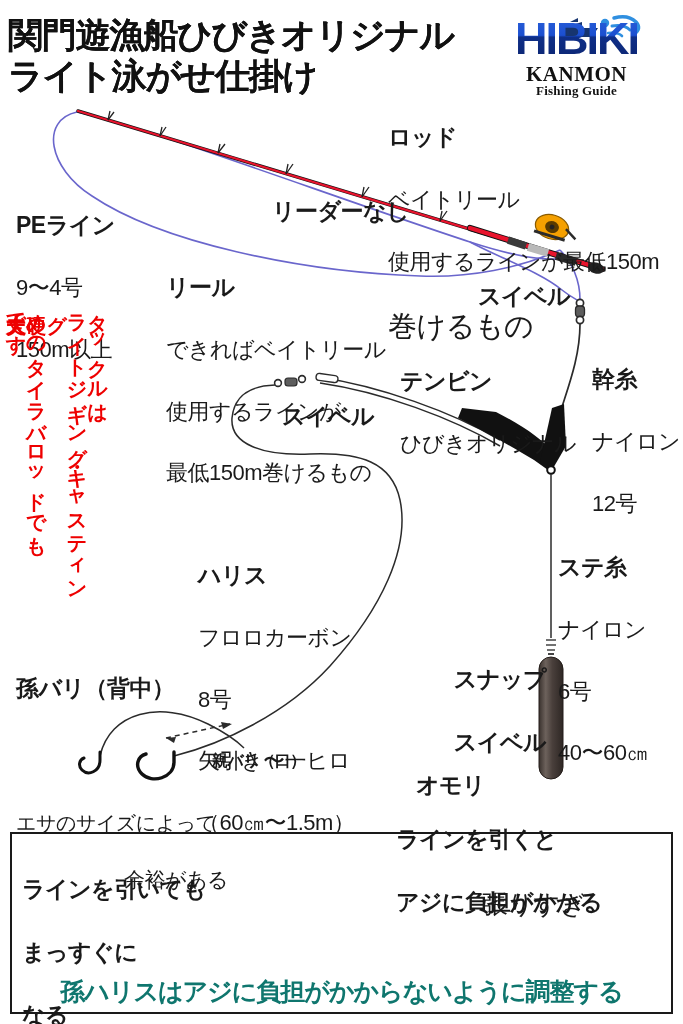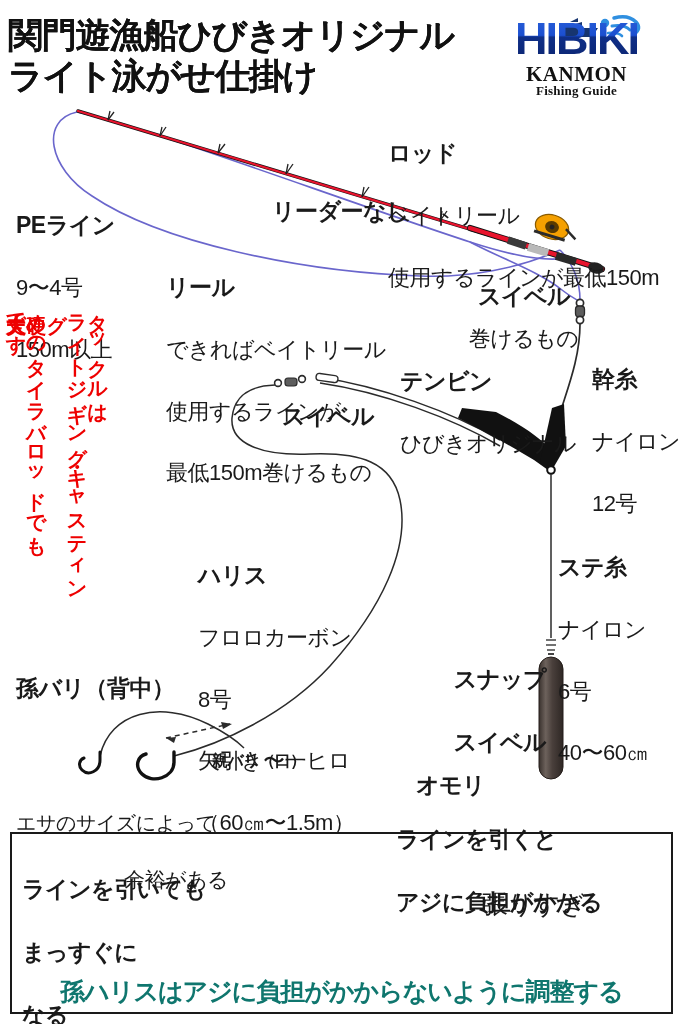--- a/index.html
+++ b/index.html
@@ -279,25 +279,25 @@
   </svg>
 
   <div class="lbl" style="left:16px;top:176px;">
     <div class="hd" style="font-size:23px;">PEライン</div>
     <div class="sub" style="font-size:22px;">9〜4号</div>
     <div class="sub" style="font-size:22px;">150m以上</div>
   </div>
 
   <div class="lbl hd" style="left:272px;top:198px;font-size:23px;">リーダーなし</div>
 
-  <div class="lbl" style="left:388px;top:104px;">
+  <div class="lbl" style="left:388px;top:88px;">
     <div class="hd" style="font-size:23px;">ロッド</div>
     <div class="sub" style="font-size:22px;">ベイトリール</div>
     <div class="sub" style="font-size:22px;">使用するラインが最低150m</div>
-    <div class="sub" style="font-size:22px;text-align:center;">巻けるもの</div>
+    <div class="sub" style="font-size:29px;text-align:left;">巻けるもの</div>
   </div>
 
   <div class="lbl" style="left:166px;top:238px;">
     <div class="hd" style="font-size:23px;">リール</div>
     <div class="sub" style="font-size:22px;">できればベイトリール</div>
     <div class="sub" style="font-size:22px;">使用するラインが</div>
     <div class="sub" style="font-size:22px;">最低150m巻けるもの</div>
   </div>
 
   <div class="lbl hd" style="left:478px;top:283px;font-size:23px;">スイベル</div>

